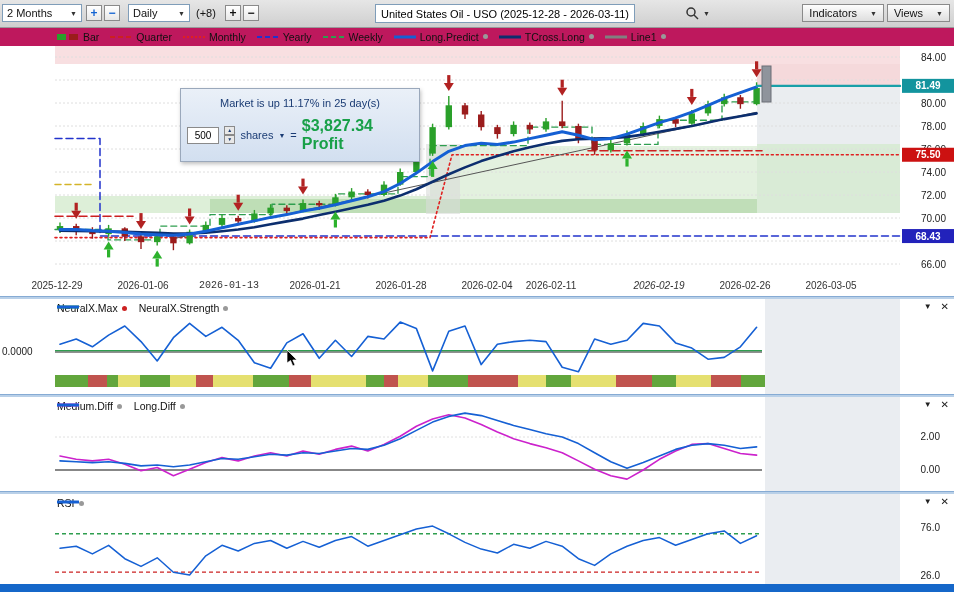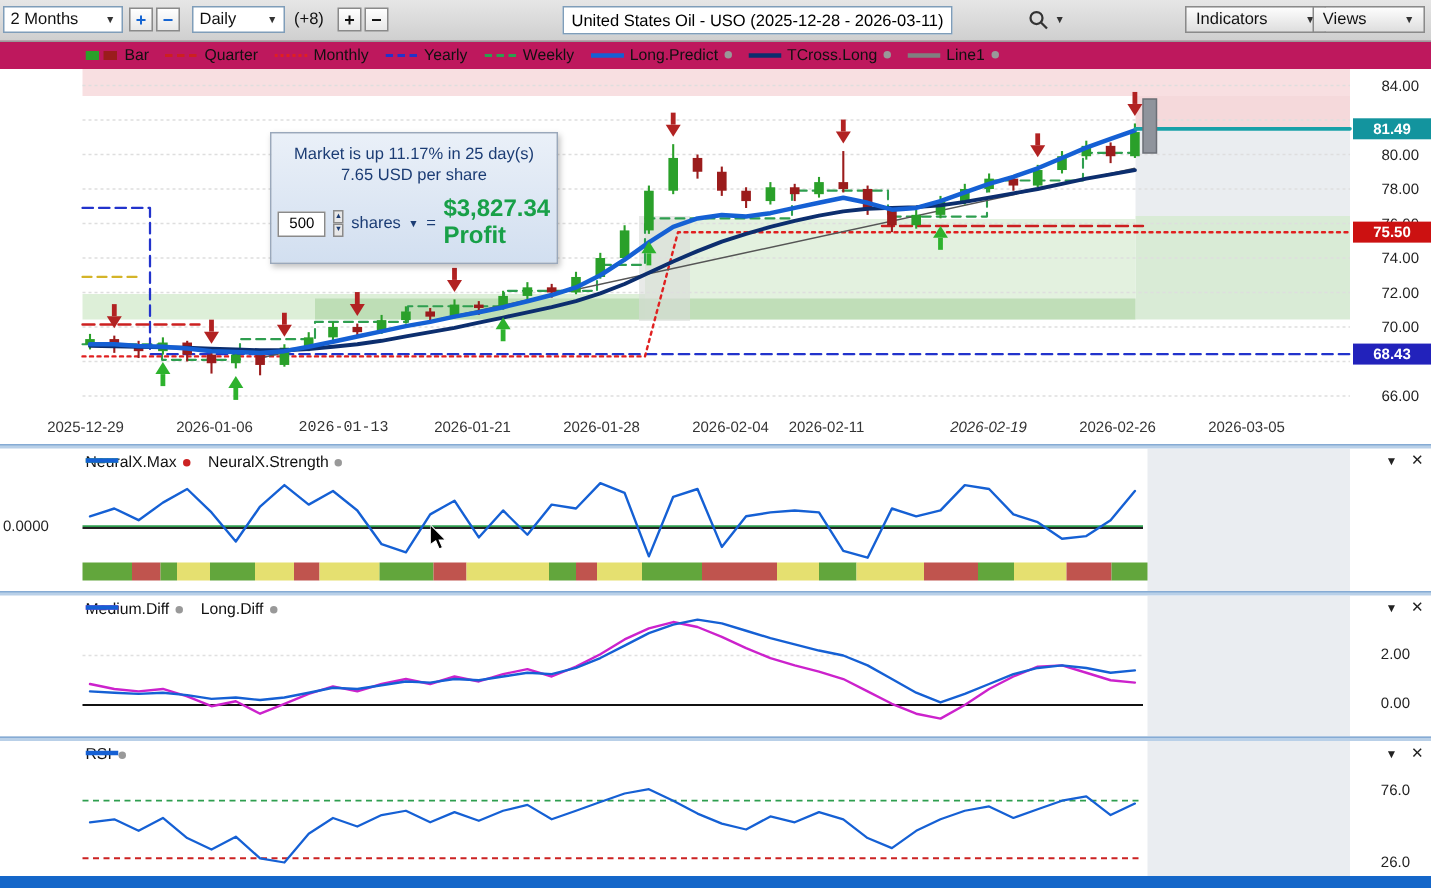--- a/index.html
+++ b/index.html
@@ -5,40 +5,40 @@
   html,body{margin:0;padding:0}
   body{width:954px;height:592px;position:relative;font-family:"Liberation Sans",sans-serif;background:#fff;overflow:hidden;font-size:11px;color:#111}
   
   #toolbar{position:absolute;top:0;left:0;right:0;height:27px;background:linear-gradient(#e6e6e6,#cfcfcf);border-bottom:1px solid #9a9a9a;z-index:4}
   .tb{position:absolute;top:4px;height:18px;box-sizing:border-box;display:flex;align-items:center;font-size:11px}
   .tb-select{background:#fff;border:1px solid #7f9db9;padding:0 4px;justify-content:space-between;cursor:default}
   .arr{font-size:7px;color:#333;margin-left:5px}
   .sqbtn{width:16px;height:16px;background:linear-gradient(#ffffff,#e8e8e8);border:1px solid #8a8a8a;display:flex;align-items:center;justify-content:center;font-weight:bold;font-size:12px;line-height:1;top:5px}
   .glyph-blue{color:#1464d2}.glyph-dark{color:#111}
   #symbol-input{position:absolute;left:375px;top:4px;width:260px;height:19px;border:1px solid #7f9db9;text-align:center;font-size:11px;font-family:"Liberation Sans",sans-serif;padding:0;box-sizing:border-box}
-  .toolbtn{background:linear-gradient(#fdfdfd,#dedede);border:1px solid #8a8a8a;padding:0 6px;gap:20px}
+  .toolbtn{background:linear-gradient(#fdfdfd,#dedede);border:1px solid #8a8a8a;padding:0 6px;gap:8px}
   
   #legendbar{position:absolute;top:27px;left:0;right:0;height:19px;background:#be185d;display:flex;align-items:center;padding-left:57px;gap:11px;font-size:10.5px;box-sizing:border-box;z-index:3}
   .lg-item{display:flex;align-items:center;gap:4px;cursor:default}
   .lg-dot{width:5px;height:5px;border-radius:50%;display:inline-block}
   
   #main-svg{position:absolute;top:46px;left:0}
   #xaxis{position:absolute;top:278px;left:0;right:0;height:18px;font-size:10px;color:#333}
   #xaxis span{position:absolute;top:2px;transform:translateX(-50%);white-space:nowrap}
   .divider{position:absolute;left:0;right:0;height:3px;background:#b9d0e8;border-top:1px solid #86abd4;box-sizing:border-box;z-index:3}
   .panel{position:absolute;left:0;right:0;background:#fff}
   .panel svg{position:absolute;top:0;left:0}
   .panel-legend{position:absolute;top:3px;left:57px;display:flex;gap:12px;font-size:10.5px;color:#111;z-index:2}
   .panel-ctl{position:absolute;top:2px;right:5px;display:flex;gap:9px;z-index:2;align-items:center}
   .panel-ctl .chev{font-size:8px;color:#222;cursor:default}
   .panel-ctl .cls{font-size:10px;color:#222;cursor:default}
   .vlabel{position:absolute;font-size:10px;color:#222;z-index:2}
   #bottombar{position:absolute;top:584px;left:0;right:0;height:8px;background:#1567c9}
   
-  #tooltip{position:absolute;left:180px;top:88px;width:192px;background:linear-gradient(#eaf0f8,#d2dff0);border:1px solid #9aa8bb;box-shadow:1px 2px 4px rgba(0,0,0,.25);font-size:11px;color:#1b3c74;padding:7px 6px 8px;box-sizing:border-box;z-index:5}
+  #tooltip{position:absolute;left:180px;top:88px;width:240px;background:linear-gradient(#eaf0f8,#d2dff0);border:1px solid #9aa8bb;box-shadow:1px 2px 4px rgba(0,0,0,.25);font-size:11px;color:#1b3c74;padding:7px 6px 8px;box-sizing:border-box;z-index:5}
   .tt-line{text-align:center;line-height:14px}
   .tt-row{display:flex;align-items:center;justify-content:center;gap:5px;margin-top:7px}
   #shares-input{width:30px;height:15px;font-size:10px;text-align:center;border:1px solid #8a8a8a;padding:0;font-family:"Liberation Sans",sans-serif}
   .spin{display:flex;flex-direction:column;width:12px}
   .spin span{height:7px;font-size:5px;line-height:7px;text-align:center;border:1px solid #8a8a8a;background:#e8e8e8;cursor:default}
   .profit{font-weight:bold;font-size:16px}
   #cursor{position:absolute;left:287px;top:350px;z-index:6}
 </style>
 </head>
 <body>
@@ -297,21 +297,20 @@
     <rect x="902" y="32.86500000000006" width="52" height="14" fill="#13949e"></rect>
     <text x="928" y="43.36500000000006" text-anchor="middle" font-size="10" font-weight="bold" fill="#fff" font-family="Liberation Sans, sans-serif">81.49</text>
     <rect x="902" y="101.75" width="52" height="14" fill="#cc1111"></rect>
     <text x="928" y="112.25" text-anchor="middle" font-size="10" font-weight="bold" fill="#fff" font-family="Liberation Sans, sans-serif">75.50</text>
     <rect x="902" y="183.05499999999992" width="52" height="14" fill="#2222bb"></rect>
     <text x="928" y="193.55499999999992" text-anchor="middle" font-size="10" font-weight="bold" fill="#fff" font-family="Liberation Sans, sans-serif">68.43</text>
   </svg>
 
 <div id="tooltip">
   <div class="tt-line">Market is up 11.17% in 25 day(s)</div>
-  <div class="tt-line">7.65 USD per share</div>
   <div class="tt-row">
     <input id="shares-input" value="500" style="">
     <span class="spin">
       <span>▲</span>
       <span>▼</span>
     </span>
     <span>shares</span>
     <span style="font-size:7px">▼</span>
     <span>=</span>
     <span class="profit" id="profit-text" style="color: rgb(24, 160, 72);">$3,827.34 Profit</span>

